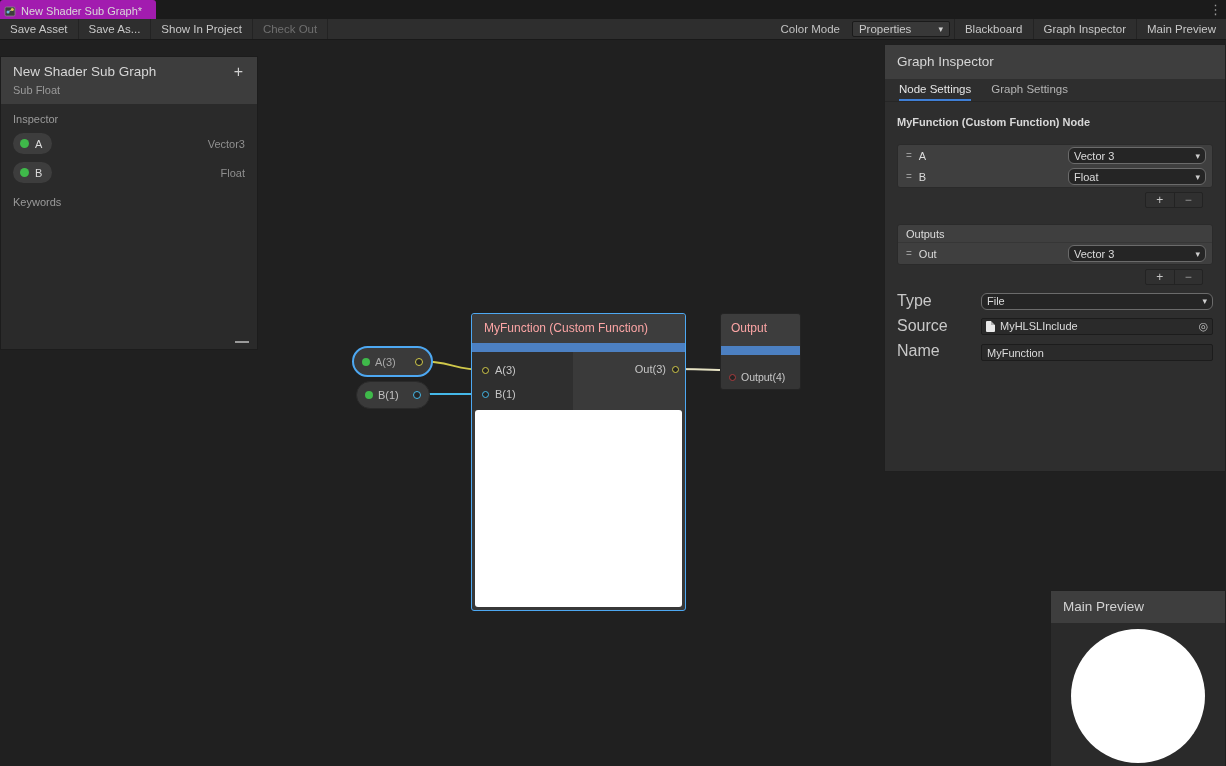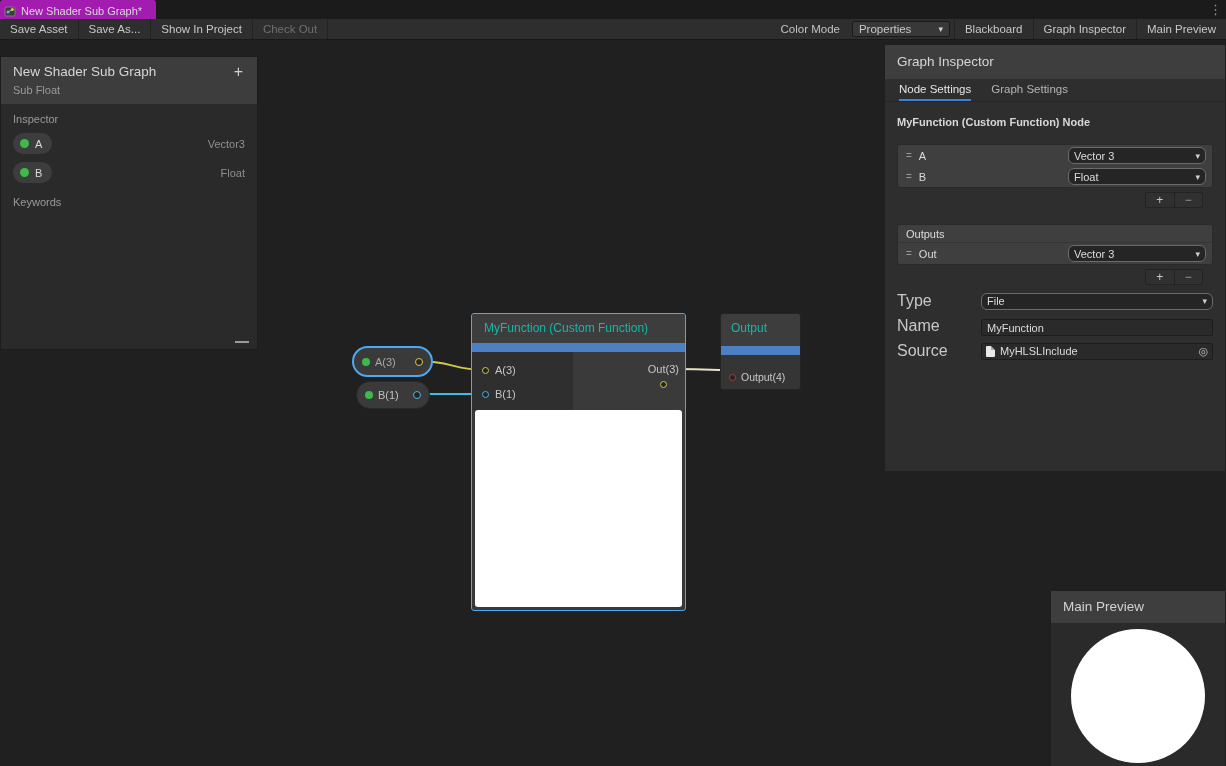--- a/index.html
+++ b/index.html
@@ -79,33 +79,33 @@
                border:1px solid #1c1c1c; border-radius:2px; padding:0 4px; font-size:11px; color:#dcdcdc; }
   .file-ico { width:9px; height:11px; background:#e8e8e8; border-radius:1px; position:relative; }
   .file-ico:after { content:""; position:absolute; right:0; top:0; border:2px solid #2a2a2a;
                     border-left-color:#b0b0b0; border-bottom-color:#b0b0b0; }
   .obj-pick { margin-left:auto; color:#c8c8c8; font-size:11px; }
 
   
   .node-fn { position:absolute; left:471px; top:273px; width:215px; height:298px; background:#383838;
              border:1px solid var(--selection-blue,#4da8f2); border-radius:3px; }
   .node-title { height:29px; background:#3d3d3d; border-radius:3px 3px 0 0; font-size:12px;
-                color:#14b8a6; line-height:29px; padding-left:12px; white-space:nowrap; overflow:hidden; }
+                color:#fca5a5; line-height:29px; padding-left:12px; white-space:nowrap; overflow:hidden; }
   .node-strip { height:9px; background:var(--accent-blue,#4c80c2); }
   .node-ports { position:relative; height:58px; }
   .ports-left-bg  { position:absolute; left:0; top:0; bottom:0; width:101px; background:#2f2f2f; }
   .ports-right-bg { position:absolute; left:101px; top:0; bottom:0; right:0; background:#3a3a3a; }
   .port-row { position:absolute; display:flex; align-items:center; gap:6px; font-size:11px; color:#c6c6c6; }
   .port-dot { width:7px; height:7px; border-radius:50%; border:1px solid #999; background:#242424; flex:0 0 auto; }
   .dot-yellow { border-color:var(--edge-yellow,#d0c84a); }
   .dot-cyan   { border-color:var(--edge-cyan,#45b8e8); }
   .dot-red    { border-color:var(--port-red,#a83b3e); }
   .row-a   { left:10px; top:12px; }
   .row-b   { left:10px; top:36px; }
-  .row-out { right:6px; top:11px;flex-direction:column; }
+  .row-out { right:6px; top:11px; }
   .node-preview { position:absolute; left:3px; right:3px; top:96px; bottom:3px; background:#ffffff; border-radius:3px; }
 
   .node-out { position:absolute; left:720px; top:273px; width:81px; height:77px; background:#353535;
               border:1px solid #242424; border-radius:3px; }
   .node-out .node-title { height:32px; line-height:28px; padding-left:10px; background:#3d3d3d; }
   .out-body { padding:16px 0 0 8px; display:flex; align-items:center; gap:5px; font-size:10.5px; color:#c8c8c8; }
 
   
   .pill { position:absolute; display:flex; align-items:center; gap:5px; background:#3a3a3a;
           border-radius:16px; padding:0 8px; font-size:11px; color:#a8a8a8; }
@@ -286,35 +286,35 @@
         <div class="field-row">
           <span class="field-label">Type</span>
           <div class="field-ctrl">
             <div class="dd wide">
               <span>File</span>
               <span class="arr">▾</span>
             </div>
           </div>
         </div>
         <div class="field-row">
-          <span class="field-label">Name</span>
-          <div class="field-ctrl">
-            <input class="txt-field" type="text" value="MyFunction" style="">
-          </div>
-        </div>
-        <div class="field-row">
           <span class="field-label">Source</span>
           <div class="field-ctrl">
             <div class="obj-field">
               <span class="file-ico"></span>
               <span>MyHLSLInclude</span>
               <span class="obj-pick">◎</span>
             </div>
           </div>
         </div>
+        <div class="field-row">
+          <span class="field-label">Name</span>
+          <div class="field-ctrl">
+            <input class="txt-field" type="text" value="MyFunction" style="">
+          </div>
+        </div>
       </div>
     </div>
 
     <div class="mainpreview">
       <div class="mp-header">Main Preview</div>
       <div class="mp-body">
         <div class="mp-sphere"></div>
       </div>
     </div>
 

